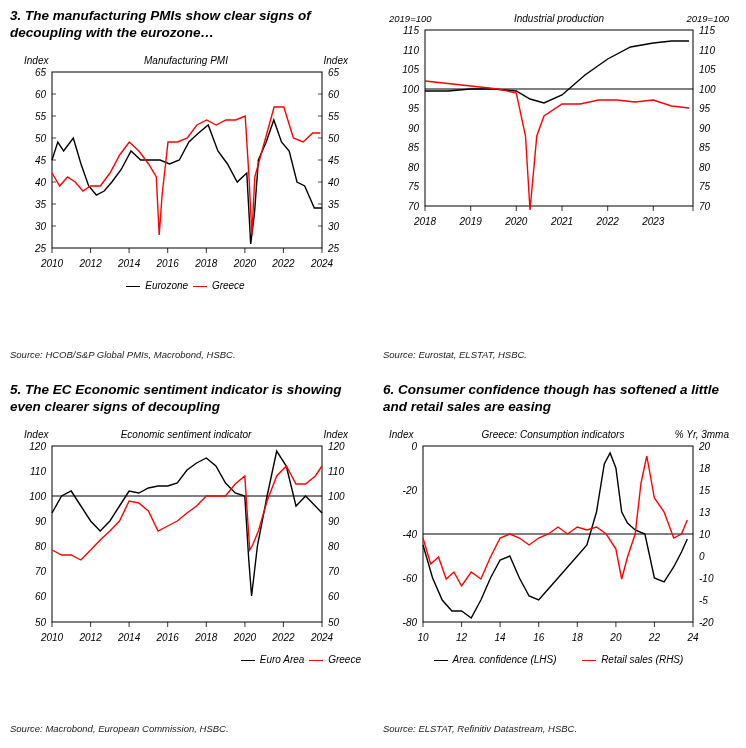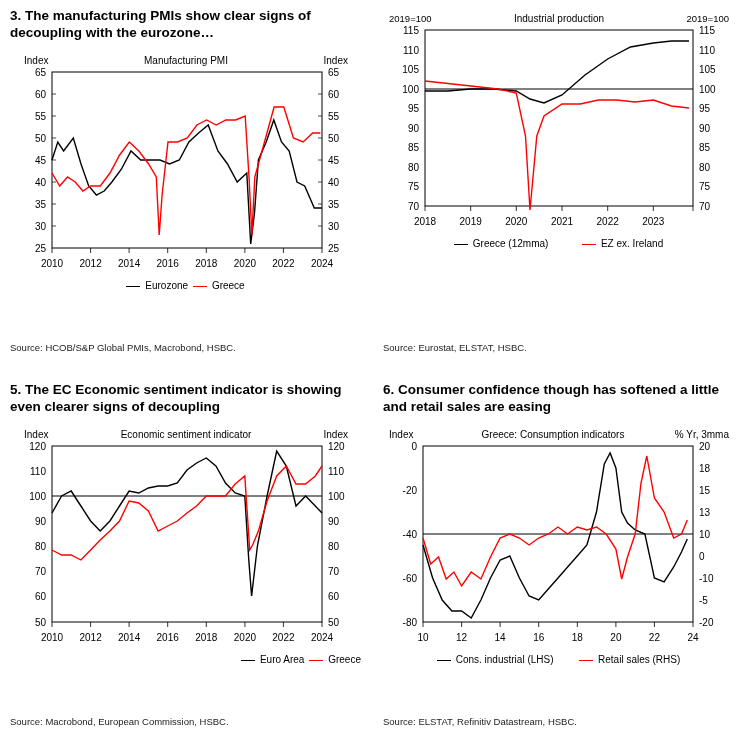--- a/index.html
+++ b/index.html
@@ -1,21 +1,21 @@
 <!DOCTYPE html>
 <html><head>
 <meta charset="utf-8">
 <style>
   html,body{margin:0;padding:0;}
   body{width:746px;height:748px;background:#ffffff;font-family:"Liberation Sans",sans-serif;color:#000;}
-  .grid{display:grid;grid-template-columns:373px 373px;grid-template-rows:374px 374px;width:746px;height:636px;}
+  .grid{display:grid;grid-template-columns:373px 373px;grid-template-rows:374px 374px;width:746px;height:636px;font-style:italic;}
   .panel{position:relative;box-sizing:border-box;padding:6px 10px 0 10px;}
   .panel .title{font-size:13.5px;font-weight:bold;line-height:1.25;margin:2px 0 6px 0;}
   .chartwrap{position:relative;width:353px;height:240px;}
-  .srcline{position:absolute;bottom:21px;left:10px;font-size:9.5px;color:#222;}
+  .srcline{position:absolute;bottom:14px;left:10px;font-size:9.5px;color:#222;}
   svg{display:block;}
   .axis-text{font-size:10px;fill:#000;font-family:"Liberation Sans",sans-serif;}
   .axis-text-sm{font-size:9.5px;fill:#000;font-family:"Liberation Sans",sans-serif;}
   .legend{position:absolute;left:0;width:353px;text-align:center;font-size:10px;}
   .legend span.lbl{padding:0 2px;margin-top:16px;}
   .lgline{display:inline-block;width:14px;height:0;border-top:1.6px solid #000;vertical-align:middle;margin-right:3px;}
   .lgline.red{border-top-color:#ff0000;}
 </style>
 </head>
 <body>
@@ -149,25 +149,20 @@
           <text x="133.3" y="219" text-anchor="middle">2020</text>
           <text x="179" y="219" text-anchor="middle">2021</text>
           <text x="224.7" y="219" text-anchor="middle">2022</text>
           <text x="270.3" y="219" text-anchor="middle">2023</text>
         </g>
         <g>
           <polyline fill="none" stroke="#000000" stroke-width="1.4" points="42,85 65,85 87.7,83 110.5,83 133.3,85 147,93 161,97 179,89 202,69 224.7,53 247.5,41 270.3,37 288.5,35 306,35"></polyline>
           <polyline fill="none" stroke="#ff0000" stroke-width="1.4" points="42,75 60.3,77 78.6,79 96.8,81 115,83 133.3,87 142.5,130 147,204 153.8,130 161,110 179,98 197.2,98 215.5,94 233.8,94 252,96 270.3,94 288.5,100 306,102"></polyline>
         </g>
       </svg>
-      <div class="legend" style="top:232px;">
-        <span class="lgline"></span><span class="lbl">Greece (12mma)</span>
-        <span style="display:inline-block;width:26px;"></span>
-        <span class="lgline red"></span><span class="lbl">EZ ex. Ireland</span>
-      </div>
     </div>
     <div class="srcline">Source: Eurostat, ELSTAT, HSBC.</div>
   </div>
 
   <div class="panel">
     <div class="title">5. The EC Economic sentiment indicator is showing even clearer signs of decoupling</div>
     <div class="chartwrap">
       <svg width="353" height="230" viewBox="0 0 353 230">
         <text class="axis-text" x="14" y="16">Index</text>
         <text class="axis-text" x="176" y="16" text-anchor="middle">Economic sentiment indicator</text>
@@ -271,21 +266,21 @@
           <text x="232.9" y="219" text-anchor="middle">20</text>
           <text x="271.4" y="219" text-anchor="middle">22</text>
           <text x="310" y="219" text-anchor="middle">24</text>
         </g>
         <g>
           <polyline fill="none" stroke="#000000" stroke-width="1.4" points="40,123 49.6,156 59.2,178 68.9,189 78.6,189 88.2,196 97.9,178 107.5,156 117.1,138 126.8,134 136.4,156 146.1,174 155.7,178 165.3,167 175,156 184.6,145 194.3,134 203.9,123 213.5,90 221.3,42 227.1,31 232.9,46 238.7,90 244.5,101 252.2,108 261.9,112 271.4,156 281.1,160 290.7,145 298.5,130 304.3,117"></polyline>
           <polyline fill="none" stroke="#ff0000" stroke-width="1.4" points="40,116 47.7,142 55.5,135 63.2,157 70.9,150 78.6,164 88.2,150 97.9,157 107.5,135 117.1,116 126.8,112 136.4,116 146.1,123 155.7,116 165.3,112 175,105 184.6,112 194.3,105 203.9,108 213.5,105 223.2,112 232.9,127 238.7,157 244.5,135 252.2,112 258,61 263.8,34 271.4,76 281.1,90 290.7,116 298.5,112 304.3,98"></polyline>
         </g>
       </svg>
       <div class="legend" style="top:232px;">
-        <span class="lgline"></span><span class="lbl">Cons. industrial (LHS)</span>
+        <span class="lgline"></span><span class="lbl">Area. confidence (LHS)</span>
         <span style="display:inline-block;width:18px;"></span>
         <span class="lgline red"></span><span class="lbl">Retail sales (RHS)</span>
       </div>
     </div>
     <div class="srcline">Source: ELSTAT, Refinitiv Datastream, HSBC.</div>
   </div>
 
 </div>
 
 </body></html>

